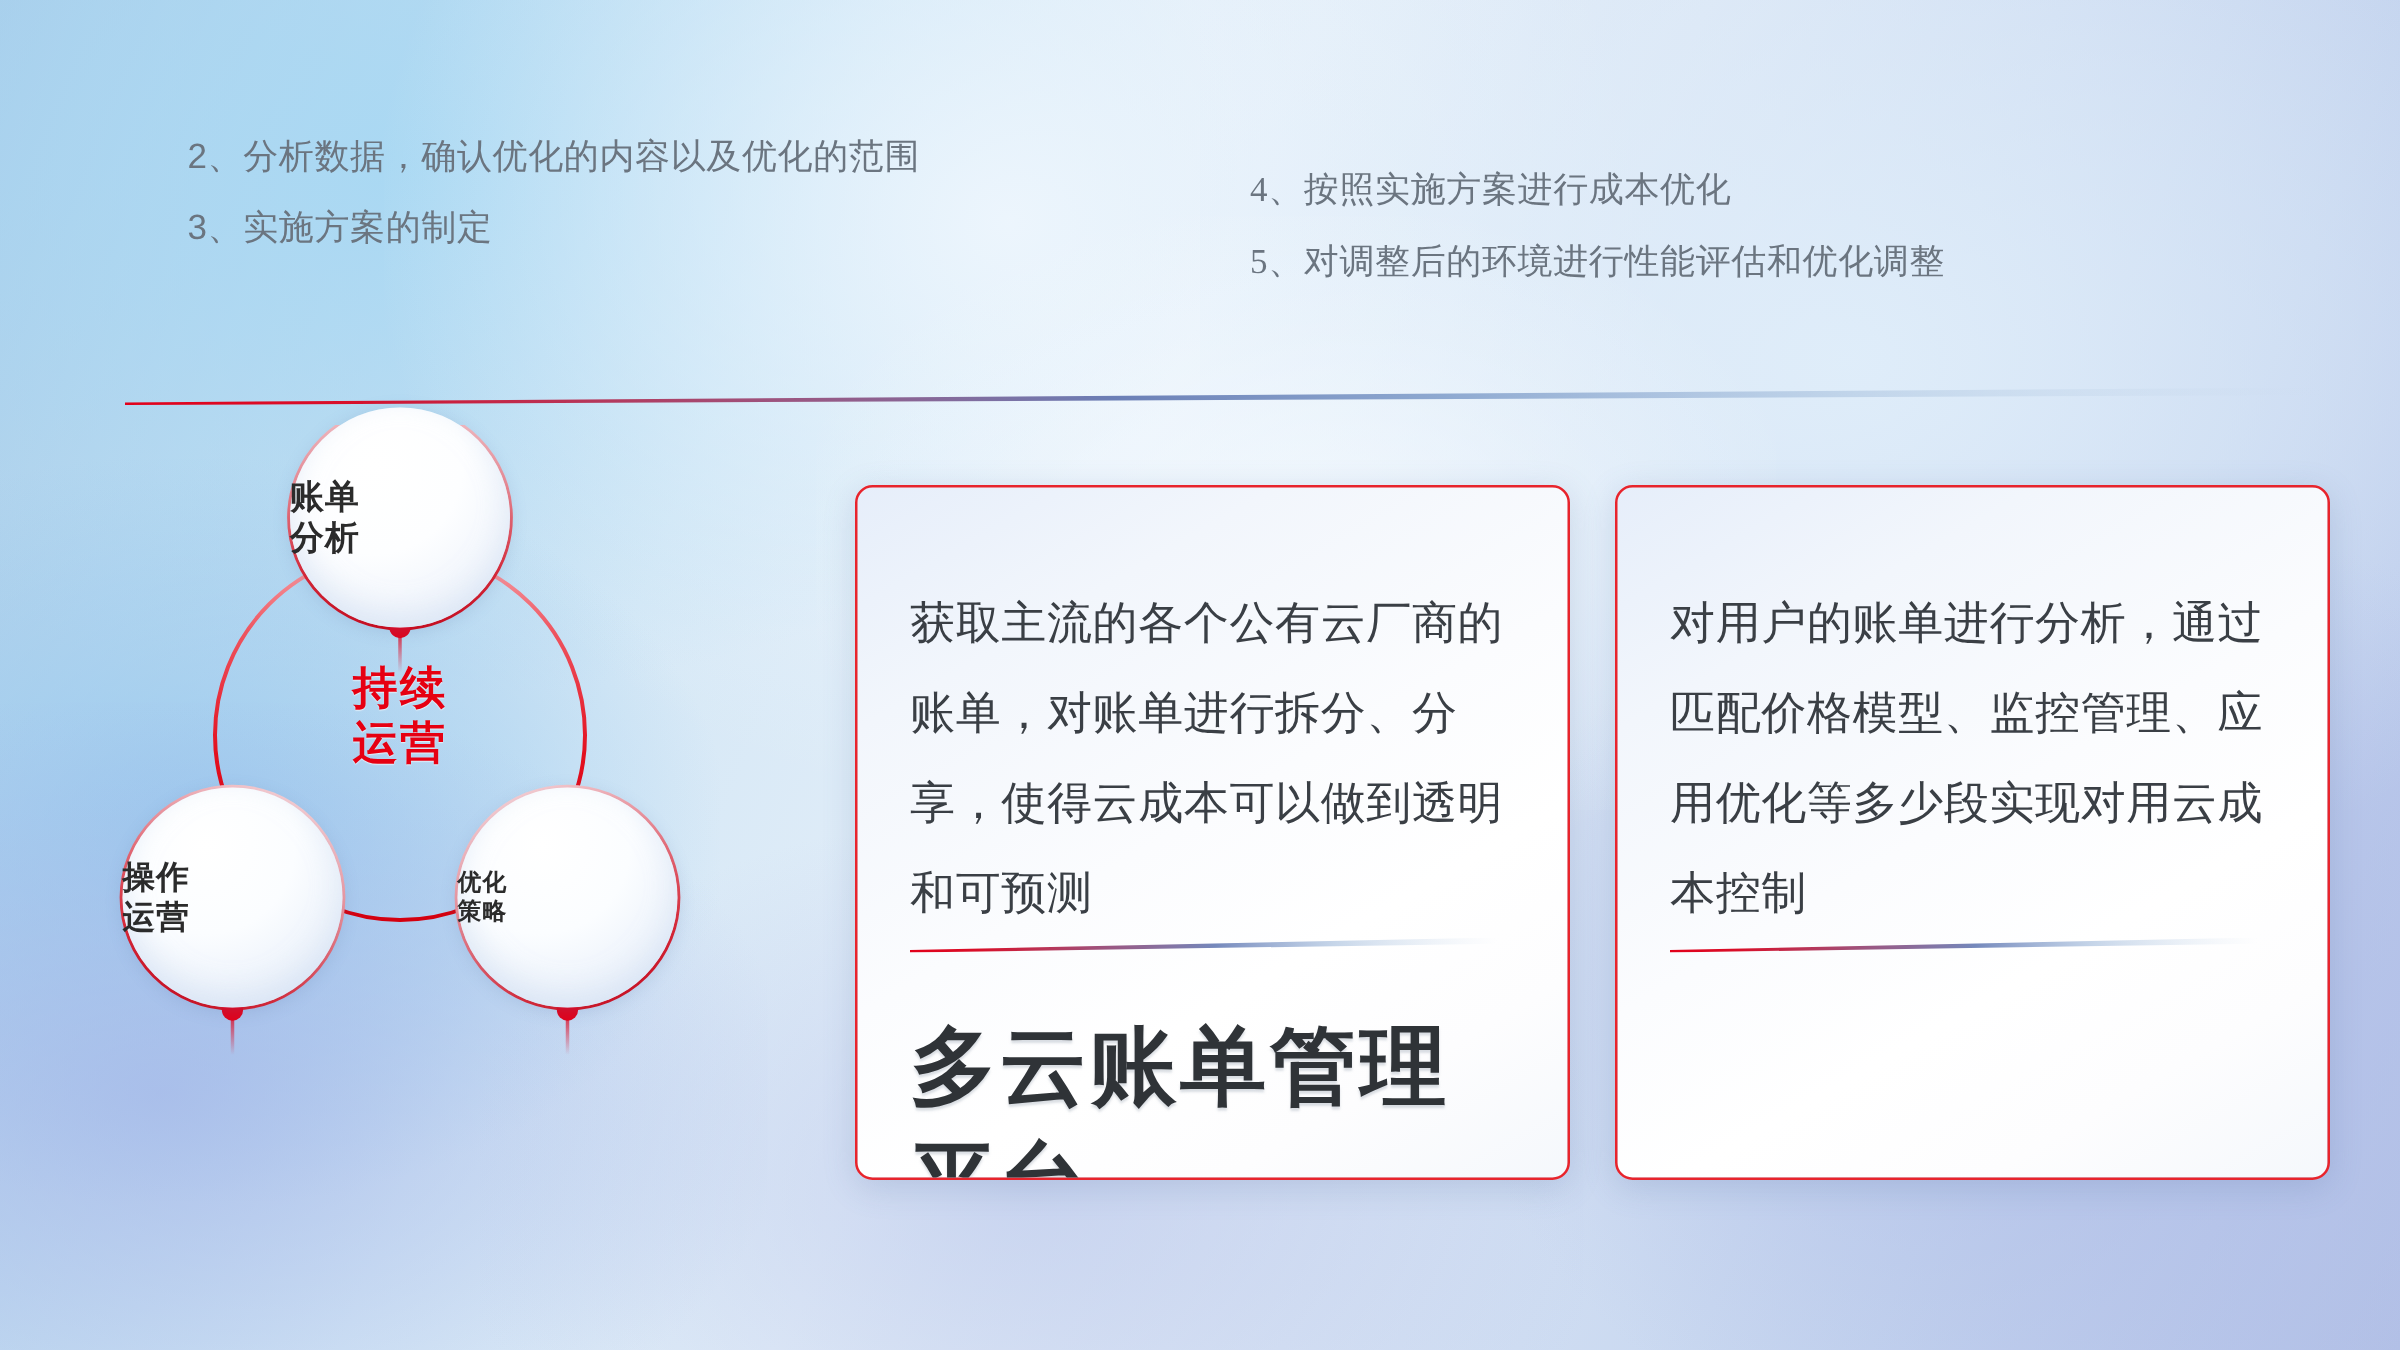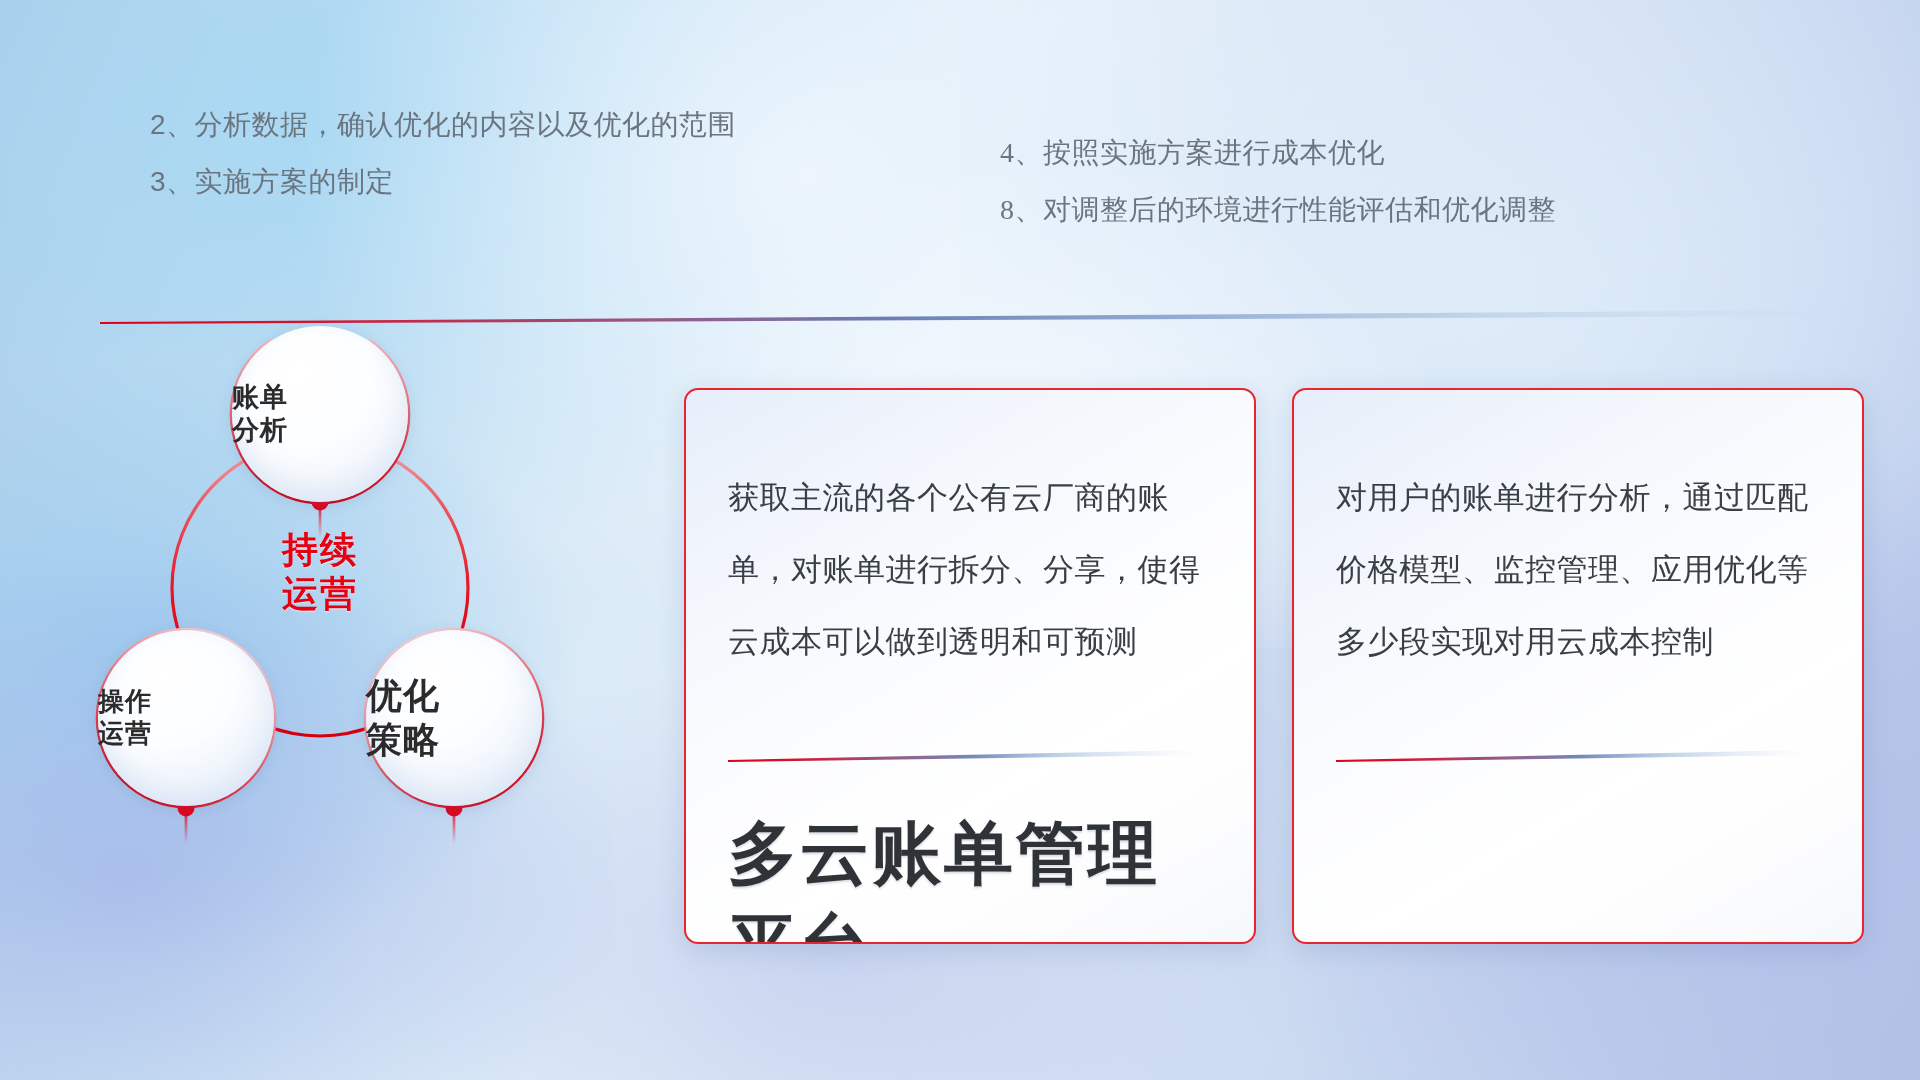--- a/index.html
+++ b/index.html
@@ -55,21 +55,21 @@
     left:142px;top:-14px;width:176px;height:176px;font-size:27px;
     background:radial-gradient(circle at 38% 26%, #ffffff 0%, #fdfeff 42%, #eef3fb 78%, #e3ebf7 100%);
     box-shadow:0 3px 14px rgba(90,120,170,.22), inset 0 -10px 22px rgba(205,220,240,.55);
   }
   #bubble-bl{
     left:8px;top:290px;width:176px;height:176px;font-size:26px;
     background:radial-gradient(circle at 38% 26%, #ffffff 0%, #fbfdff 42%, #e9f0fa 78%, #dde7f6 100%);
     box-shadow:0 3px 14px rgba(90,120,170,.22), inset 0 -10px 22px rgba(205,220,240,.55);
   }
   #bubble-br{
-    left:276px;top:290px;width:176px;height:176px;font-size:36px;
+    left:276px;top:290px;width:176px;height:176px;font-size:19px;
     background:radial-gradient(circle at 38% 26%, #ffffff 0%, #fbfdff 42%, #e9f0fa 78%, #dde7f6 100%);
     box-shadow:0 3px 14px rgba(90,120,170,.22), inset 0 -10px 22px rgba(205,220,240,.55);
   }
   #center-label{
     position:absolute;left:150px;top:148px;width:160px;
     text-align:center;color:#e60012;font-weight:bold;font-size:36px;
     line-height:1.22;letter-spacing:2px;z-index:3;
     text-shadow:0 1px 1px rgba(255,255,255,.7);
     margin-top:40px;
   }
@@ -79,21 +79,21 @@
     position:absolute;z-index:8;border-radius:14px;
     border:2px solid #e8242c;
     background:linear-gradient(150deg,#e6eefa 0%,#f2f6fc 22%,#fbfcfe 48%,#ffffff 66%,#fdfdfe 82%,#f5f8fc 100%);
     box-shadow:0 6px 26px rgba(80,110,160,.20);
     overflow:hidden;
   }
   #card-left{left:684px;top:388px;width:568px;height:552px;}
   #card-right{left:1292px;top:388px;width:568px;height:552px;}
   .card .body{
     position:absolute;left:42px;right:26px;top:72px;
-    font-size:31px;line-height:72px;color:#3a3f45;letter-spacing:.5px;
+    font-size:36px;line-height:72px;color:#3a3f45;letter-spacing:.5px;
   }
   .card .divider{position:absolute;left:42px;top:360px;width:470px;height:12px;}
   .card .title{
     position:absolute;left:42px;top:418px;right:30px;
     font-size:69px;font-weight:bold;color:#2f3337;letter-spacing:3px;
     text-shadow:0 2px 2px rgba(150,160,175,.35);
   }
 </style>
 </head>
 <body>
@@ -110,21 +110,21 @@
   <div class="glow8"></div>
 </div>
 
 <div class="bullets" id="bullets-left">
   <div class="li">2、分析数据，确认优化的内容以及优化的范围</div>
   <div class="li">3、实施方案的制定</div>
 </div>
 
 <div class="bullets" id="bullets-right">
   <div class="li">4、按照实施方案进行成本优化</div>
-  <div class="li">8、对调整后的环境进行性能评估和优化调整</div>
+  <div class="li">5、对调整后的环境进行性能评估和优化调整</div>
 </div>
 
 <svg id="top-divider" viewBox="0 0 1760 14" preserveAspectRatio="none">
   <defs>
     <linearGradient id="topgrad" x1="0" y1="0" x2="1" y2="0">
       <stop offset="0" stop-color="#e2001a" stop-opacity="1"></stop>
       <stop offset="0.10" stop-color="#d8102a" stop-opacity="1"></stop>
       <stop offset="0.30" stop-color="#9b5580" stop-opacity="1"></stop>
       <stop offset="0.45" stop-color="#6b7fb6" stop-opacity="1"></stop>
       <stop offset="0.60" stop-color="#7e9cc9" stop-opacity=".85"></stop>

